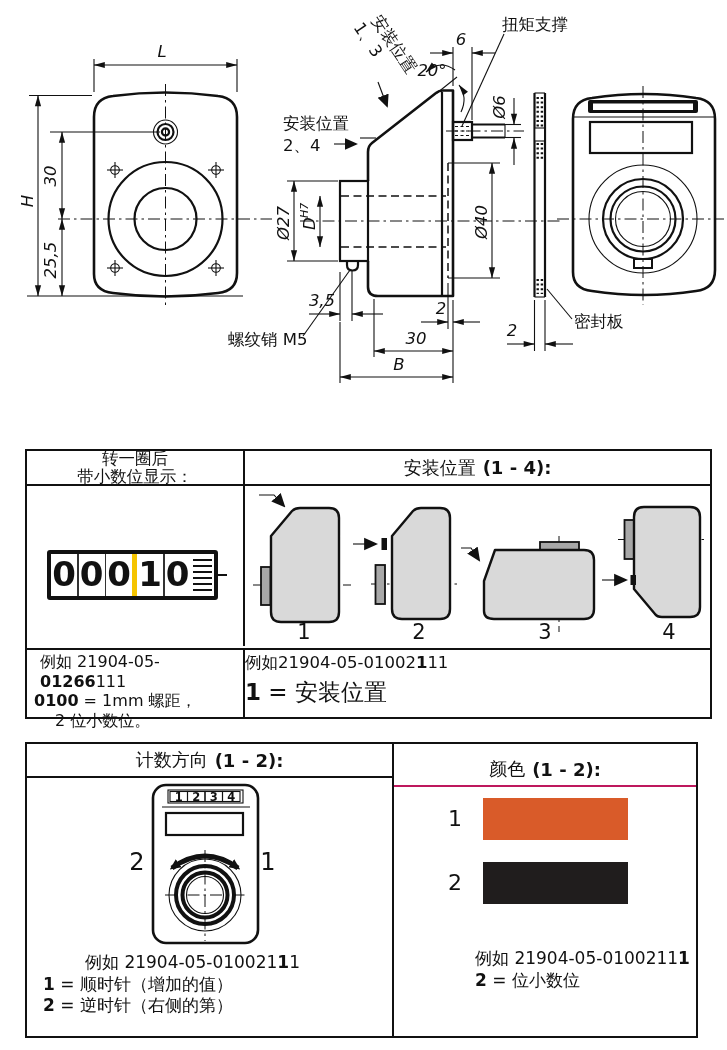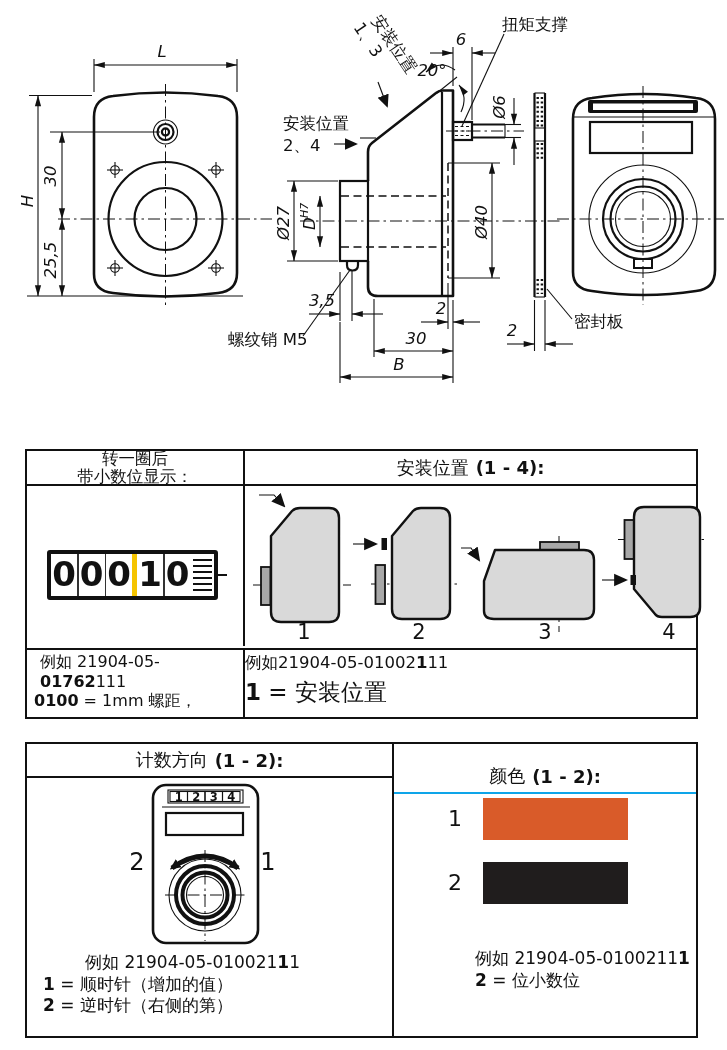--- a/index.html
+++ b/index.html
@@ -209,21 +209,21 @@
       <circle class="tl" cx="643" cy="219" r="54"></circle>
       <circle class="pl2" cx="643" cy="219" r="40"></circle>
       <circle class="pl2" cx="643" cy="219" r="32.5"></circle>
       <circle class="tl" cx="643" cy="219" r="27.5"></circle>
       <rect x="634" y="259" width="18" height="9" fill="#fff" stroke="#111" stroke-width="2"></rect>
       <line class="cl" x1="643" y1="86" x2="643" y2="305"></line>
       <line class="cl" x1="557" y1="219" x2="724" y2="219"></line>
     </g>
   </svg>
 
-  <div class="tbl" id="t1" style="left:25px;top:449px;width:669px;height:266px;">
+  <div class="tbl" id="t1" style="left:25px;top:449px;width:669px;height:266px;padding-left:14px;">
     <div class="cell thead" style="left:0;top:0;width:216px;height:33px;border-right:2px solid #111;border-bottom:2px solid #111;
                 flex-direction:column;justify-content:center;font-size:16.5px;line-height:18px;">
       <div>转一圈后</div>
       <div>带小数位显示：</div>
     </div>
     <div class="cell thead" style="left:218px;top:0;right:0;height:33px;border-bottom:2px solid #111;">
       <span>安装位置</span>
         <span class="b">(1 - 4):</span>
     </div>
 
@@ -277,35 +277,36 @@
           <rect class="gtab" x="379.5" y="34" width="9.5" height="39"></rect>
           <path class="gbody" d="M399,21 Q389,21 389,31 L389,103 L410,128 Q412,131 417,131 L445,131 Q455,131 455,121 L455,31 Q455,21 445,21 Z"></path>
           <rect class="nub" x="385.5" y="89" width="5.5" height="10"></rect>
           <line class="dml" x1="357" y1="94" x2="381" y2="94" marker-end="url(#pb)"></line>
           <text class="num" x="424" y="153" text-anchor="middle">4</text>
         </g>
       </svg>
     </div>
 
     <div class="cell ft" style="left:0;top:197px;width:216px;bottom:0;border-right:2px solid #111;border-top:2px solid #111;padding:2px 0 0 0;">
-      <div style="margin-left:13px;"><span>例如  21904-05-</span><span class="b">01762</span><span>111</span></div>
+      <div style="margin-left:13px;"><span>例如  21904-05-</span><span class="b">01266</span><span>111</span></div>
       <div style="margin-left:7px;"><span class="b">0100</span><span> = 1mm 螺距，</span></div>
+      <div style="margin-left:28px;"><span>2 位小数位。</span></div>
     </div>
     <div class="cell" style="left:218px;top:197px;right:0;bottom:0;border-top:2px solid #111;text-align:left;">
       <div class="ft" style="margin-top:3px;font-size:16.5px;"><span>例如21904-05-01002</span><span class="b">1</span><span>11</span></div>
       <div style="margin-top:4px;font-size:23px;"><span class="b">1</span><span> = 安装位置</span></div>
     </div>
   </div>
 
   <div class="tbl" id="t2" style="left:25px;top:742px;width:669px;height:292px;">
     <div class="cell thead" style="left:0;top:0;width:365px;height:32px;border-right:2px solid #111;border-bottom:2px solid #111;">
       <span>计数方向</span>
         <span class="b">(1 - 2):</span>
     </div>
-    <div class="cell thead" style="left:367px;top:16px;right:0;height:32px;border-bottom:2px solid #0ea5e9;">
+    <div class="cell thead" style="left:367px;top:9px;right:0;height:32px;border-bottom:2px solid #be185d;">
       <span>颜色</span>
         <span class="b">(1 - 2):</span>
     </div>
 
     <div class="cell" style="left:0;top:34px;width:365px;bottom:0;border-right:2px solid #111;">
       <svg style="left:0;top:0" width="365" height="190" viewBox="0 0 365 190">
         <defs>
           <marker id="kb" viewBox="0 0 10 10" markerWidth="11" markerHeight="11" refX="7.5" refY="5" orient="auto-start-reverse" markerUnits="userSpaceOnUse">
             <path d="M0,0.5 L10,5 L0,9.5 Z" fill="#111"></path>
             </marker>

